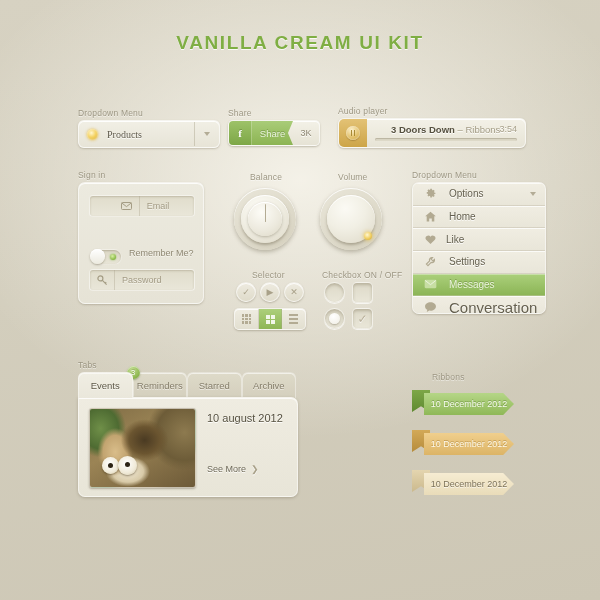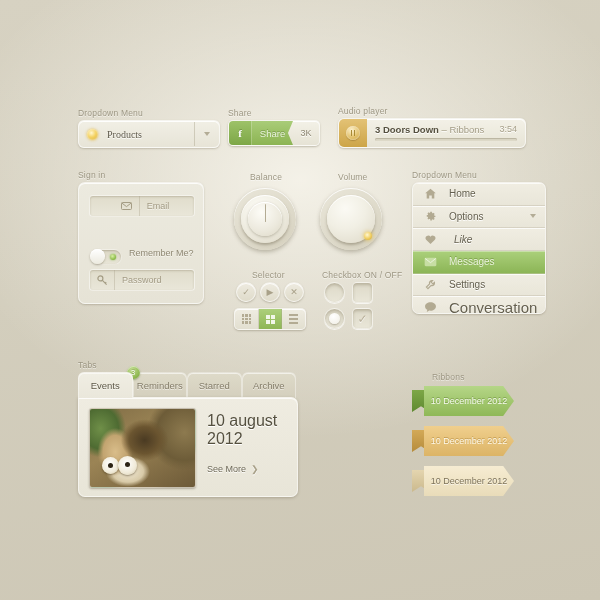--- a/index.html
+++ b/index.html
@@ -96,21 +96,21 @@
   }
   #audio .pause .disc{
     width:14px;height:14px;border-radius:50%;
     background:radial-gradient(circle at 40% 30%,#fdf2cf,#e0bd63 60%,#c39c3d 100%);
     box-shadow:inset 0 0 2px rgba(255,255,255,.9),0 1px 1px rgba(120,90,30,.4);
     display:flex;align-items:center;justify-content:center;gap:1.5px;
   }
   #audio .pause .disc i{display:block;width:1.5px;height:6px;background:#a98a34;}
   #audio .meta{flex:1;padding:0 8px;position:relative;height:100%;}
   #audio .line1{position:absolute;top:5px;left:8px;right:8px;font-size:9.5px;white-space:nowrap;}
-  #audio .artist{color:#55503f;font-weight:bold;text-shadow:0 1px 0 #fff;}
+  #audio .artist{color:#55503f;font-weight:bold;text-shadow:0 1px 0 #fff;margin-left:16px;}
   #audio .song{color:#a39c85;text-shadow:0 1px 0 #fff;}
   #audio .time{position:absolute;top:5px;right:8px;font-size:9px;color:#a8a18a;text-shadow:0 1px 0 #fff;}
   #audio .track{
     position:absolute;left:8px;right:8px;bottom:6px;height:3px;border-radius:2px;
     background:#ddd9c8;box-shadow:inset 0 1px 1px rgba(150,142,118,.5);
   }
   #audio .fill{height:100%;border-radius:2px;background:linear-gradient(180deg,#e6c777,#cfa94f);}
 
   
   #si-cap{left:78px;top:170px;}
@@ -270,53 +270,54 @@
       linear-gradient(150deg,#7f6c45 0%,#9b8455 40%,#6d5a38 100%);
   }
   #thumb .eye1,#thumb .eye2{
     position:absolute;border-radius:50%;background:radial-gradient(circle at 45% 40%,#fff 0%,#f0ead8 60%,#cfc3a4 100%);
     box-shadow:0 1px 2px rgba(60,45,20,.5);
   }
   #thumb .eye1{left:12px;top:48px;width:17px;height:17px;}
   #thumb .eye2{left:28px;top:47px;width:19px;height:19px;}
   #thumb .p1,#thumb .p2{position:absolute;width:5px;height:5px;border-radius:50%;background:#2c2315;}
   #thumb .p1{left:18px;top:54px;} #thumb .p2{left:35px;top:53px;}
-  #card-date{position:absolute;left:128px;top:14px;font-size:16px;color:#55503f;text-shadow:0 1px 0 #fff;}
+  #card-date{position:absolute;left:128px;top:14px;font-size:11px;color:#55503f;text-shadow:0 1px 0 #fff;}
   #card-body{position:absolute;left:128px;top:31px;width:82px;font-size:8.6px;line-height:1.45;color:#918a75;text-shadow:0 1px 0 rgba(255,255,255,.6);}
   #see-more{position:absolute;left:128px;top:66px;font-size:9px;color:#6d6857;text-shadow:0 1px 0 #fff;display:flex;align-items:center;gap:5px;}
   #see-more .chev{color:#a9a189;font-size:9px;}
 
   
   #rib-cap{left:432px;top:372px;}
   .ribbon{position:absolute;height:22px;}
   .ribbon .tail{
     position:absolute;left:0;top:5px;width:18px;height:22px;
     clip-path:polygon(0 0,100% 0,100% 100%,50% 74%,0 100%);
   }
   .ribbon .body{
-    position:absolute;left:12px;top:1px;width:90px;height:30px;
+    position:absolute;left:12px;top:8px;width:90px;height:22px;
     display:flex;align-items:center;justify-content:center;
     clip-path:polygon(0 0,88% 0,100% 50%,88% 100%,0 100%);
     font-size:9px;
   }
   #rib1{left:412px;top:385px;}
   #rib1 .tail{background:linear-gradient(180deg,#7da747,#5f8a31);}
   #rib1 .body{background:linear-gradient(180deg,#b5d687,#8fb857);color:#f4f9ec;text-shadow:0 -1px 0 rgba(95,125,50,.55);}
   #rib2{left:412px;top:425px;}
   #rib2 .tail{background:linear-gradient(180deg,#d3a957,#b68c3c);}
   #rib2 .body{background:linear-gradient(180deg,#f0cf8d,#dcb466);color:#fdf7e7;text-shadow:0 -1px 0 rgba(160,120,45,.5);}
   #rib3{left:412px;top:465px;}
   #rib3 .tail{background:linear-gradient(180deg,#e4d5af,#cbb98d);}
   #rib3 .body{background:linear-gradient(180deg,#f6ecd2,#e9dcb9);color:#7e7359;text-shadow:0 1px 0 rgba(255,255,255,.7);}
 </style>
 </head>
 <body>
 
 <div class="stage">
 
+  <div id="title">VANILLA CREAM UI KIT</div>
 
   <div class="caption" id="dd-cap">Dropdown Menu</div>
   <div id="dropdown">
     <span class="bulb"></span>
     <span class="lbl">Products</span>
     <span class="arrowbox">
         <i class="caret"></i>
       </span>
   </div>
 
@@ -431,59 +432,59 @@
     </div>
   <div class="chk square" id="cb4">
       <span class="tick">✓</span>
     </div>
 
   <div class="caption" id="menu-cap" style="left:412px;top:170px;">Dropdown Menu</div>
   <div id="menu" class="panel" style="position:absolute;left:412px;top:182px;width:132px;height:130px;overflow:hidden;">
       <div class="menu-row" style="position: relative; display: flex; align-items: center; height: 21.6667px; border-bottom: 1px solid rgba(168, 161, 138, 0.35); box-shadow: rgba(255, 255, 255, 0.75) 0px 1px 0px inset; background: linear-gradient(rgb(240, 237, 226), rgb(233, 230, 217));">
         <span style="width: 26px; display: flex; align-items: center; justify-content: center; margin-left: 4px; color: rgb(178, 170, 146);">
           <svg width="13" height="13" viewBox="0 0 16 16">
-            <path fill="currentColor" d="M8 2 1.5 7.6h1.8V14h3.1v-3.6h3.2V14h3.1V7.6h1.8z"></path>
-          </svg>
-        </span>
-        <span style="font-size: 10px; margin-left: 6px; color: rgb(101, 96, 79); text-shadow: rgb(255, 255, 255) 0px 1px 0px;">Home</span>
+            <path fill="currentColor" d="M8 5.1A2.9 2.9 0 1 0 8 10.9 2.9 2.9 0 0 0 8 5.1zm0 4.3a1.4 1.4 0 1 1 0-2.8 1.4 1.4 0 0 1 0 2.8z"></path>
+            <path fill="currentColor" d="M14 7h-1.2a4.9 4.9 0 0 0-.5-1.2l.9-.9-1.4-1.4-.9.9A4.9 4.9 0 0 0 9.7 3.2V2h-2v1.2a4.9 4.9 0 0 0-1.2.5l-.9-.9L4.2 4.2l.9.9A4.9 4.9 0 0 0 4.6 6.3H3.4v2h1.2c.1.4.3.8.5 1.2l-.9.9 1.4 1.4.9-.9c.4.2.8.4 1.2.5V13h2v-1.2c.4-.1.8-.3 1.2-.5l.9.9 1.4-1.4-.9-.9c.2-.4.4-.8.5-1.2H14V7z"></path>
+          </svg>
+        </span>
+        <span style="font-size: 10px; margin-left: 6px; color: rgb(101, 96, 79); text-shadow: rgb(255, 255, 255) 0px 1px 0px;">Options</span>
+        <span style="margin-left: auto; margin-right: 9px; width: 0px; height: 0px; border-left: 3.5px solid transparent; border-right: 3.5px solid transparent; border-top: 4px solid rgb(179, 172, 150);"></span>
       </div>
       <div class="menu-row" style="position: relative; display: flex; align-items: center; height: 21.6667px; border-bottom: 1px solid rgba(168, 161, 138, 0.35); box-shadow: rgba(255, 255, 255, 0.75) 0px 1px 0px inset; background: linear-gradient(rgb(240, 237, 226), rgb(233, 230, 217));">
         <span style="width: 26px; display: flex; align-items: center; justify-content: center; margin-left: 4px; color: rgb(178, 170, 146);">
           <svg width="13" height="13" viewBox="0 0 16 16">
-            <path fill="currentColor" d="M8 5.1A2.9 2.9 0 1 0 8 10.9 2.9 2.9 0 0 0 8 5.1zm0 4.3a1.4 1.4 0 1 1 0-2.8 1.4 1.4 0 0 1 0 2.8z"></path>
-            <path fill="currentColor" d="M14 7h-1.2a4.9 4.9 0 0 0-.5-1.2l.9-.9-1.4-1.4-.9.9A4.9 4.9 0 0 0 9.7 3.2V2h-2v1.2a4.9 4.9 0 0 0-1.2.5l-.9-.9L4.2 4.2l.9.9A4.9 4.9 0 0 0 4.6 6.3H3.4v2h1.2c.1.4.3.8.5 1.2l-.9.9 1.4 1.4.9-.9c.4.2.8.4 1.2.5V13h2v-1.2c.4-.1.8-.3 1.2-.5l.9.9 1.4-1.4-.9-.9c.2-.4.4-.8.5-1.2H14V7z"></path>
-          </svg>
-        </span>
-        <span style="font-size: 10px; margin-left: 6px; color: rgb(101, 96, 79); text-shadow: rgb(255, 255, 255) 0px 1px 0px;">Options</span>
-        <span style="margin-left: auto; margin-right: 9px; width: 0px; height: 0px; border-left: 3.5px solid transparent; border-right: 3.5px solid transparent; border-top: 4px solid rgb(179, 172, 150);"></span>
+            <path fill="currentColor" d="M8 2 1.5 7.6h1.8V14h3.1v-3.6h3.2V14h3.1V7.6h1.8z"></path>
+          </svg>
+        </span>
+        <span style="font-size: 10px; margin-left: 6px; color: rgb(101, 96, 79); text-shadow: rgb(255, 255, 255) 0px 1px 0px;">Home</span>
       </div>
       <div class="menu-row" style="position: relative; display: flex; align-items: center; height: 21.6667px; border-bottom: 1px solid rgba(168, 161, 138, 0.35); box-shadow: rgba(255, 255, 255, 0.75) 0px 1px 0px inset; background: linear-gradient(rgb(240, 237, 226), rgb(233, 230, 217));">
         <span style="width: 26px; display: flex; align-items: center; justify-content: center; margin-left: 4px; color: rgb(178, 170, 146);">
           <svg width="13" height="13" viewBox="0 0 16 16">
             <path fill="currentColor" d="M8 13.6 2.6 8.4A3.2 3.2 0 0 1 8 4.6a3.2 3.2 0 0 1 5.4 3.8z"></path>
           </svg>
         </span>
-        <span style="font-size: 10px; margin-left: 11px; color: rgb(101, 96, 79); text-shadow: rgb(255, 255, 255) 0px 1px 0px; font-style: italic;">Like</span>
+        <span style="font-size: 10px; margin-left: 3px; color: rgb(101, 96, 79); text-shadow: rgb(255, 255, 255) 0px 1px 0px;">Like</span>
+      </div>
+      <div class="menu-row" style="position: relative; display: flex; align-items: center; height: 21.6667px; border-bottom: 1px solid rgba(168, 161, 138, 0.35); box-shadow: rgba(255, 255, 255, 0.75) 0px 1px 0px inset; background: linear-gradient(rgb(240, 237, 226), rgb(233, 230, 217));">
+        <span style="width: 26px; display: flex; align-items: center; justify-content: center; margin-left: 4px; color: rgb(178, 170, 146);">
+          <svg width="13" height="13" viewBox="0 0 16 16">
+            <path fill="none" stroke="currentColor" stroke-width="1.5" d="M10.5 3.2a3 3 0 0 0-3.6 4L3 11.1l1.9 1.9 3.9-3.9a3 3 0 0 0 4-3.6L11 7.3 8.7 5z"></path>
+          </svg>
+        </span>
+        <span style="font-size: 10px; margin-left: 6px; color: rgb(101, 96, 79); text-shadow: rgb(255, 255, 255) 0px 1px 0px;">Settings</span>
       </div>
       <div class="menu-row" style="position: relative; display: flex; align-items: center; height: 21.6667px; border-bottom: 1px solid rgba(168, 161, 138, 0.35); background: linear-gradient(rgb(171, 208, 123), rgb(140, 181, 86)); box-shadow: rgba(255, 255, 255, 0.35) 0px 1px 0px inset;">
         <span style="width: 26px; display: flex; align-items: center; justify-content: center; margin-left: 4px; color: rgb(207, 227, 174);">
           <svg width="13" height="10" viewBox="0 0 16 12">
             <rect x="0.8" y="0.8" width="14.4" height="10.4" rx="1.4" fill="currentColor" opacity=".85"></rect>
             <path d="M1.4 1.6 8 6.8l6.6-5.2" fill="none" stroke="#fff" stroke-width="1" opacity=".75"></path>
           </svg>
         </span>
         <span style="font-size: 10px; margin-left: 6px; color: rgb(234, 243, 220); text-shadow: rgba(95, 125, 50, 0.5) 0px -1px 0px;">Messages</span>
-      </div>
-      <div class="menu-row" style="position: relative; display: flex; align-items: center; height: 21.6667px; border-bottom: 1px solid rgba(168, 161, 138, 0.35); box-shadow: rgba(255, 255, 255, 0.75) 0px 1px 0px inset; background: linear-gradient(rgb(240, 237, 226), rgb(233, 230, 217));">
-        <span style="width: 26px; display: flex; align-items: center; justify-content: center; margin-left: 4px; color: rgb(178, 170, 146);">
-          <svg width="13" height="13" viewBox="0 0 16 16">
-            <path fill="none" stroke="currentColor" stroke-width="1.5" d="M10.5 3.2a3 3 0 0 0-3.6 4L3 11.1l1.9 1.9 3.9-3.9a3 3 0 0 0 4-3.6L11 7.3 8.7 5z"></path>
-          </svg>
-        </span>
-        <span style="font-size: 10px; margin-left: 6px; color: rgb(101, 96, 79); text-shadow: rgb(255, 255, 255) 0px 1px 0px;">Settings</span>
       </div>
       <div class="menu-row" style="position: relative; display: flex; align-items: center; height: 21.6667px; border-bottom: 1px solid rgba(168, 161, 138, 0.35); box-shadow: rgba(255, 255, 255, 0.75) 0px 1px 0px inset; background: linear-gradient(rgb(240, 237, 226), rgb(233, 230, 217));">
         <span style="width: 26px; display: flex; align-items: center; justify-content: center; margin-left: 4px; color: rgb(178, 170, 146);">
           <svg width="13" height="12" viewBox="0 0 16 14">
             <path fill="currentColor" d="M8 1.2C4.3 1.2 1.3 3.5 1.3 6.3c0 1.7 1.1 3.2 2.8 4.1L3.4 13l3.1-1.6c.5.1 1 .1 1.5.1 3.7 0 6.7-2.3 6.7-5.2S11.7 1.2 8 1.2z"></path>
           </svg>
         </span>
         <span style="font-size: 15px; margin-left: 6px; color: rgb(101, 96, 79); text-shadow: rgb(255, 255, 255) 0px 1px 0px;">Conversation</span>
       </div>
     </div>

